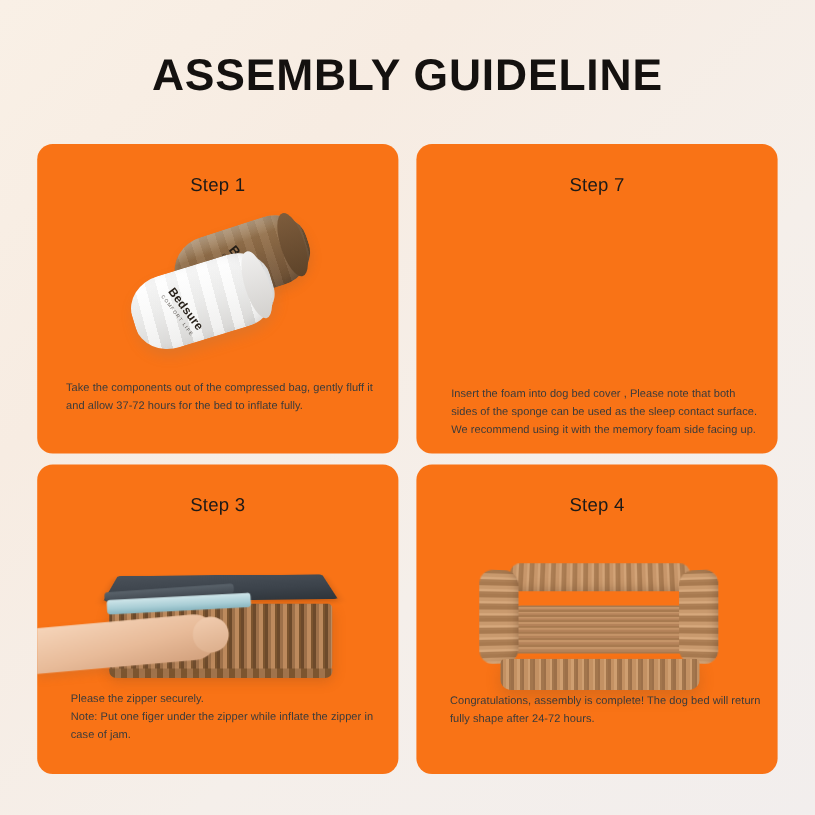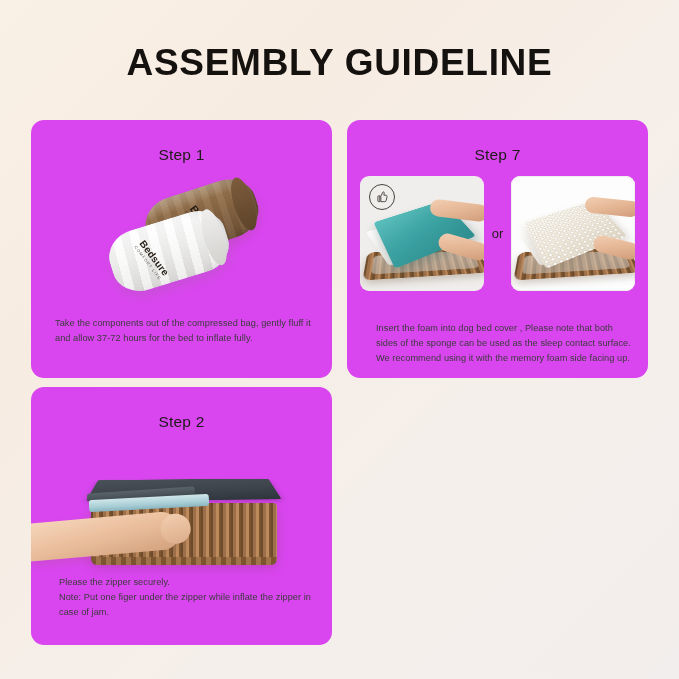--- a/index.html
+++ b/index.html
@@ -47,21 +47,21 @@
     width: 617px;
     height: 525px;
     display: grid;
     grid-template-columns: 301px 301px;
     grid-template-rows: 258px 258px;
     column-gap: 15px;
     row-gap: 9px;
   }
 
   .card {
-    background: #d946ef;
+    background: #f97316;
     border-radius: 13px;
     position: relative;
     overflow: hidden;
   }
 
   .step-title {
     text-align: center;
     font-size: 15.5px;
     font-weight: 400;
     color: #1d1a18;
@@ -461,66 +461,55 @@
           </div>
         </div>
       </div>
 
       <div class="caption">Take the components out of the compressed bag, gently fluff it and allow 37-72 hours for the bed to inflate fully.</div>
     </div>
 
     <div class="card card-2">
       <div class="step-title">Step 7</div>
 
-      <div class="art">
-        <div class="subpanels">
-
-          <div class="subpanel subpanel-a">
-            <div class="thumb-icon">
-              <svg width="14" height="14" viewBox="0 0 24 24" aria-hidden="true">
-                <path d="M6 10h2.2v10H6a1 1 0 0 1-1-1v-8a1 1 0 0 1 1-1zm4 0.4l3.4-6.6c.9-1.1 2.6-.3 2.4 1.1L15.2 9h3.6c1.3 0 2.2 1.2 1.9 2.4l-1.5 6.3A2.4 2.4 0 0 1 16.8 20H10V10.4z" fill="none" stroke="#45413c" stroke-width="1.6" stroke-linejoin="round"></path>
-              </svg>
-            </div>
-            <div class="bed-base"></div>
-            <div class="foam-underside"></div>
-            <div class="foam foam-teal"></div>
-            <div class="hand hand-a1"></div>
-            <div class="hand hand-a2"></div>
-          </div>
-
-          <div class="or-text">or</div>
-
-          <div class="subpanel subpanel-b">
-            <div class="bed-base"></div>
-            <div class="foam-underside"></div>
-            <div class="foam foam-eggcrate"></div>
-            <div class="hand hand-b1"></div>
-            <div class="hand hand-b2"></div>
-          </div>
-
-        </div>
-      </div>
 
       <div class="caption">Insert the foam into dog bed cover , Please note that both sides of the sponge can be used as the sleep contact surface. We recommend using it with the memory foam side facing up.</div>
     </div>
 
     <div class="card card-3">
-      <div class="step-title">Step 2</div>
+      <div class="step-title">Step 3</div>
 
       <div class="art">
         <div class="s3-wrap">
           <div class="s3-base"></div>
           <div class="s3-top"></div>
           <div class="s3-foam2"></div>
           <div class="s3-foam"></div>
           <div class="s3-hand"></div>
         </div>
       </div>
 
       <div class="caption">
         <div>Please the zipper securely.</div>
         <div>Note:  Put one figer under the zipper while inflate the zipper in case of jam.</div>
       </div>
     </div>
 
+    <div class="card card-4">
+      <div class="step-title">Step 4</div>
+
+      <div class="art">
+        <div class="s4-wrap">
+          <div class="s4-bed">
+            <div class="s4-floor"></div>
+            <div class="s4-back"></div>
+            <div class="s4-arm s4-arm-l"></div>
+            <div class="s4-arm s4-arm-r"></div>
+            <div class="s4-front"></div>
+          </div>
+        </div>
+      </div>
+
+      <div class="caption">Congratulations, assembly is complete! The dog bed will return fully shape after 24-72 hours.</div>
+    </div>
 
   </div>
 </div>
 
 </body></html>

